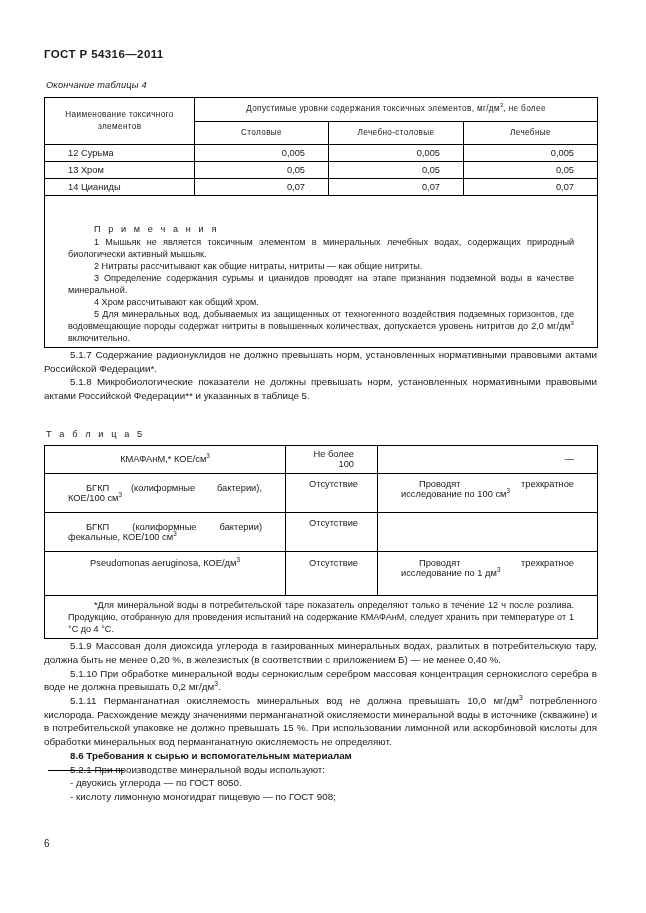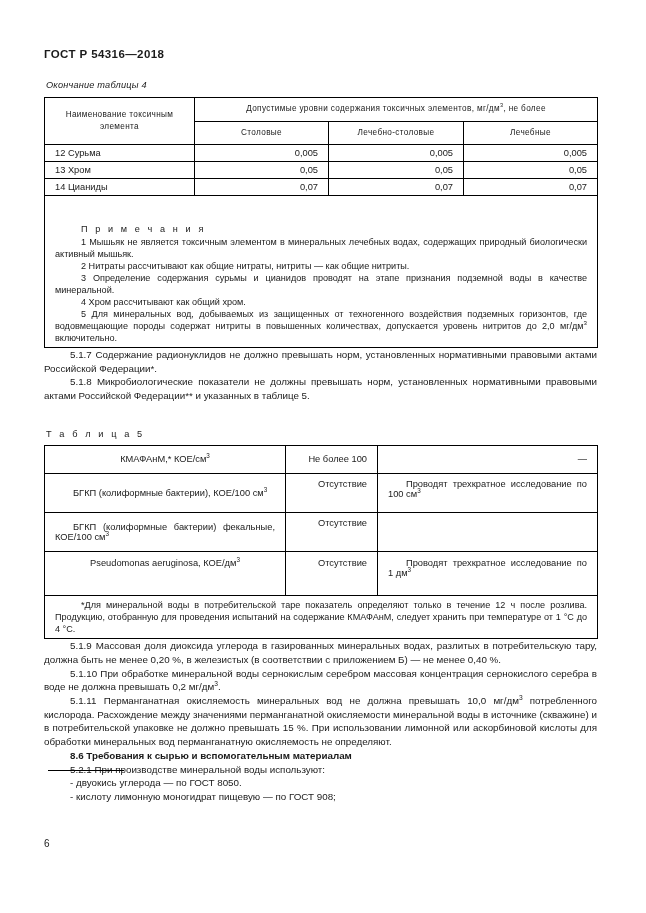--- a/index.html
+++ b/index.html
@@ -54,21 +54,21 @@
 
   
   table.doc {
     border-collapse: collapse;
     width: 553px;
     table-layout: fixed;
     font-size: 9.3px;
   }
   table.doc td, table.doc th {
     border: 1px solid #000;
-    padding: 3px 10px;
+    padding: 3px 23px;
     vertical-align: middle;
     font-weight: normal;
   }
   table.doc th {
     text-align: center;
     font-size: 8.2px;
     letter-spacing: 0.35px;
     line-height: 1.45;
     padding: 4px 4px;
   }
@@ -159,36 +159,36 @@
     left: 44px;
     top: 838px;
     font-size: 10px;
   }
 </style>
 </head>
 <body>
 
 <div class="page">
 
-  <div class="running-head">ГОСТ Р 54316—2018</div>
+  <div class="running-head">ГОСТ Р 54316—2011</div>
 
   <div class="content">
 
     <div class="table-caption">Окончание таблицы 4</div>
 
     <table class="doc">
       <colgroup>
         <col style="width:150px">
         <col style="width:134px">
         <col style="width:135px">
         <col style="width:134px">
       </colgroup>
       <tbody>
         <tr>
-          <th rowspan="2" style="height:38px;">Наименование токсичным элемента</th>
+          <th rowspan="2" style="height:38px;">Наименование токсичного элементов</th>
           <th colspan="3"><span>Допустимые уровни содержания токсичных элементов, мг/дм</span><sup>3</sup><span>, не более</span></th>
         </tr>
         <tr class="thick-under">
           <th>Столовые</th>
           <th>Лечебно-столовые</th>
           <th>Лечебные</th>
         </tr>
 
         <tr>
           <td class="l">12 Сурьма</td>

